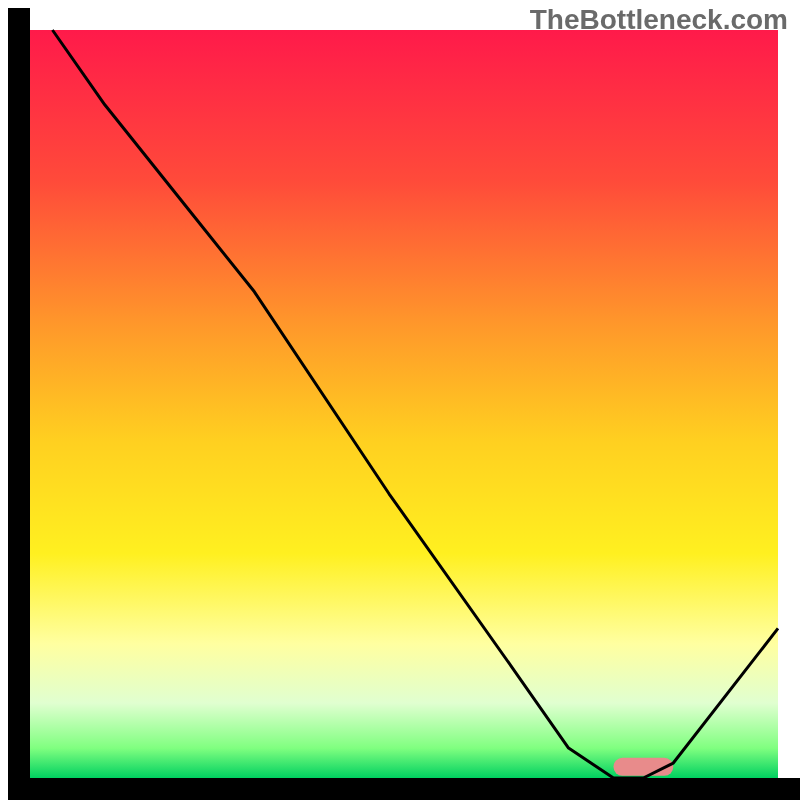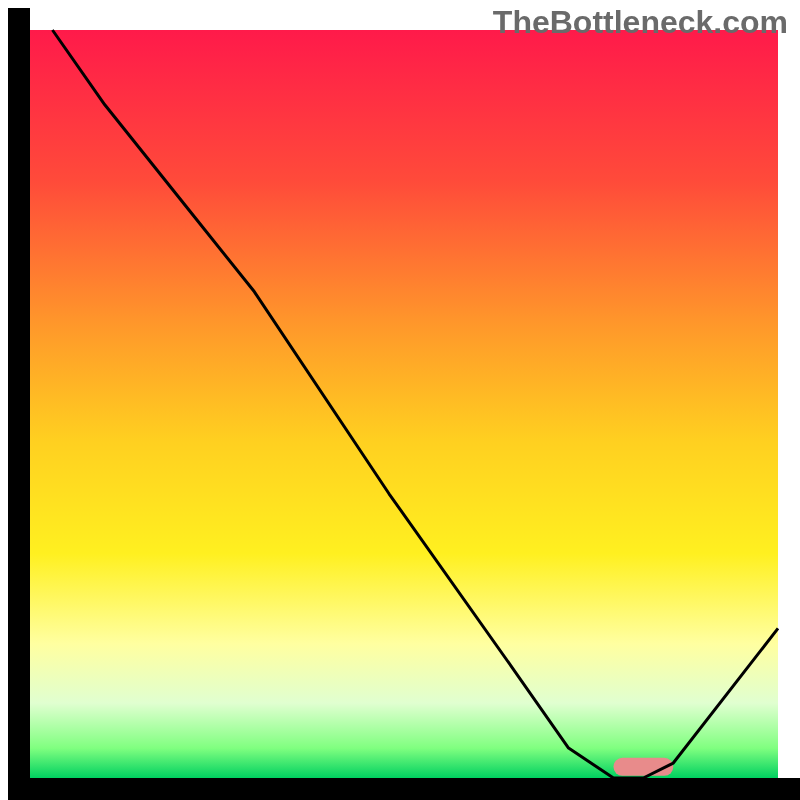--- a/index.html
+++ b/index.html
@@ -12,21 +12,21 @@
   }
   .chart-container {
     position: relative;
     width: 800px;
     height: 800px;
   }
   .watermark {
     position: absolute;
     top: 4px;
     right: 12px;
-    font-size: 32px;
+    font-size: 28px;
     font-weight: bold;
     color: #6a6a6a;
     z-index: 10;
   }
   svg {
     display: block;
   }
 </style>
 </head>
 <body>

